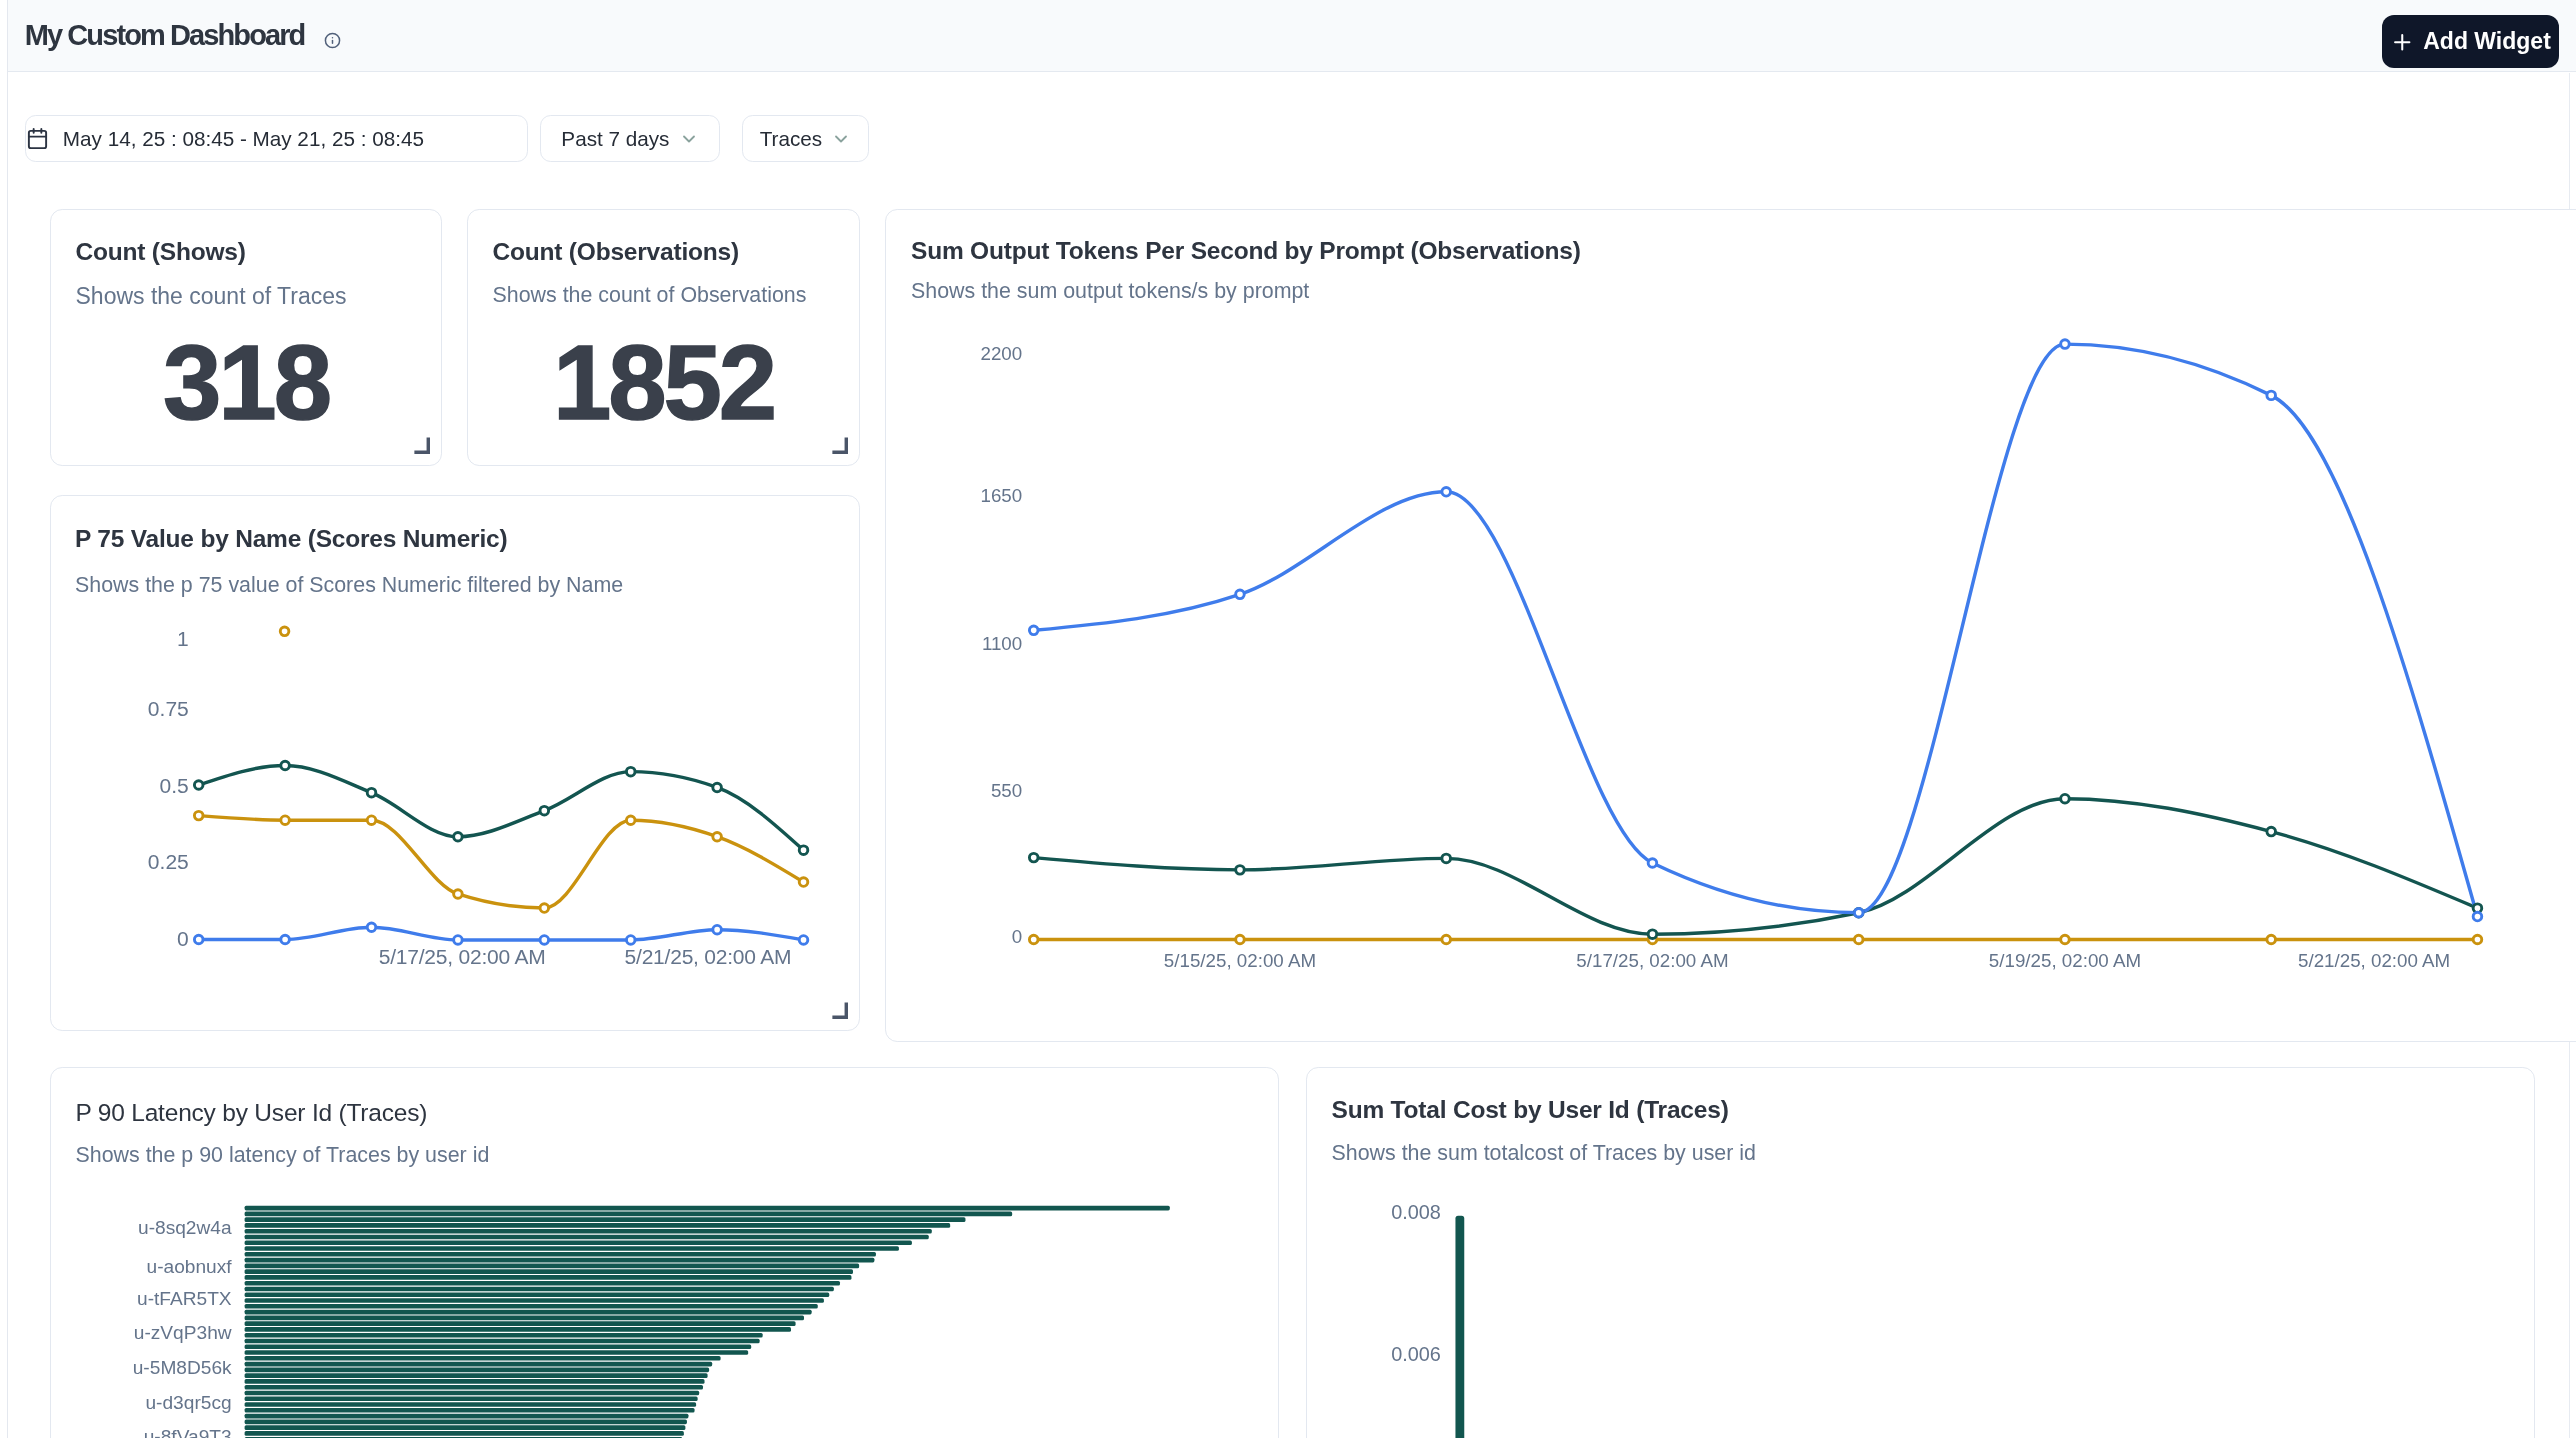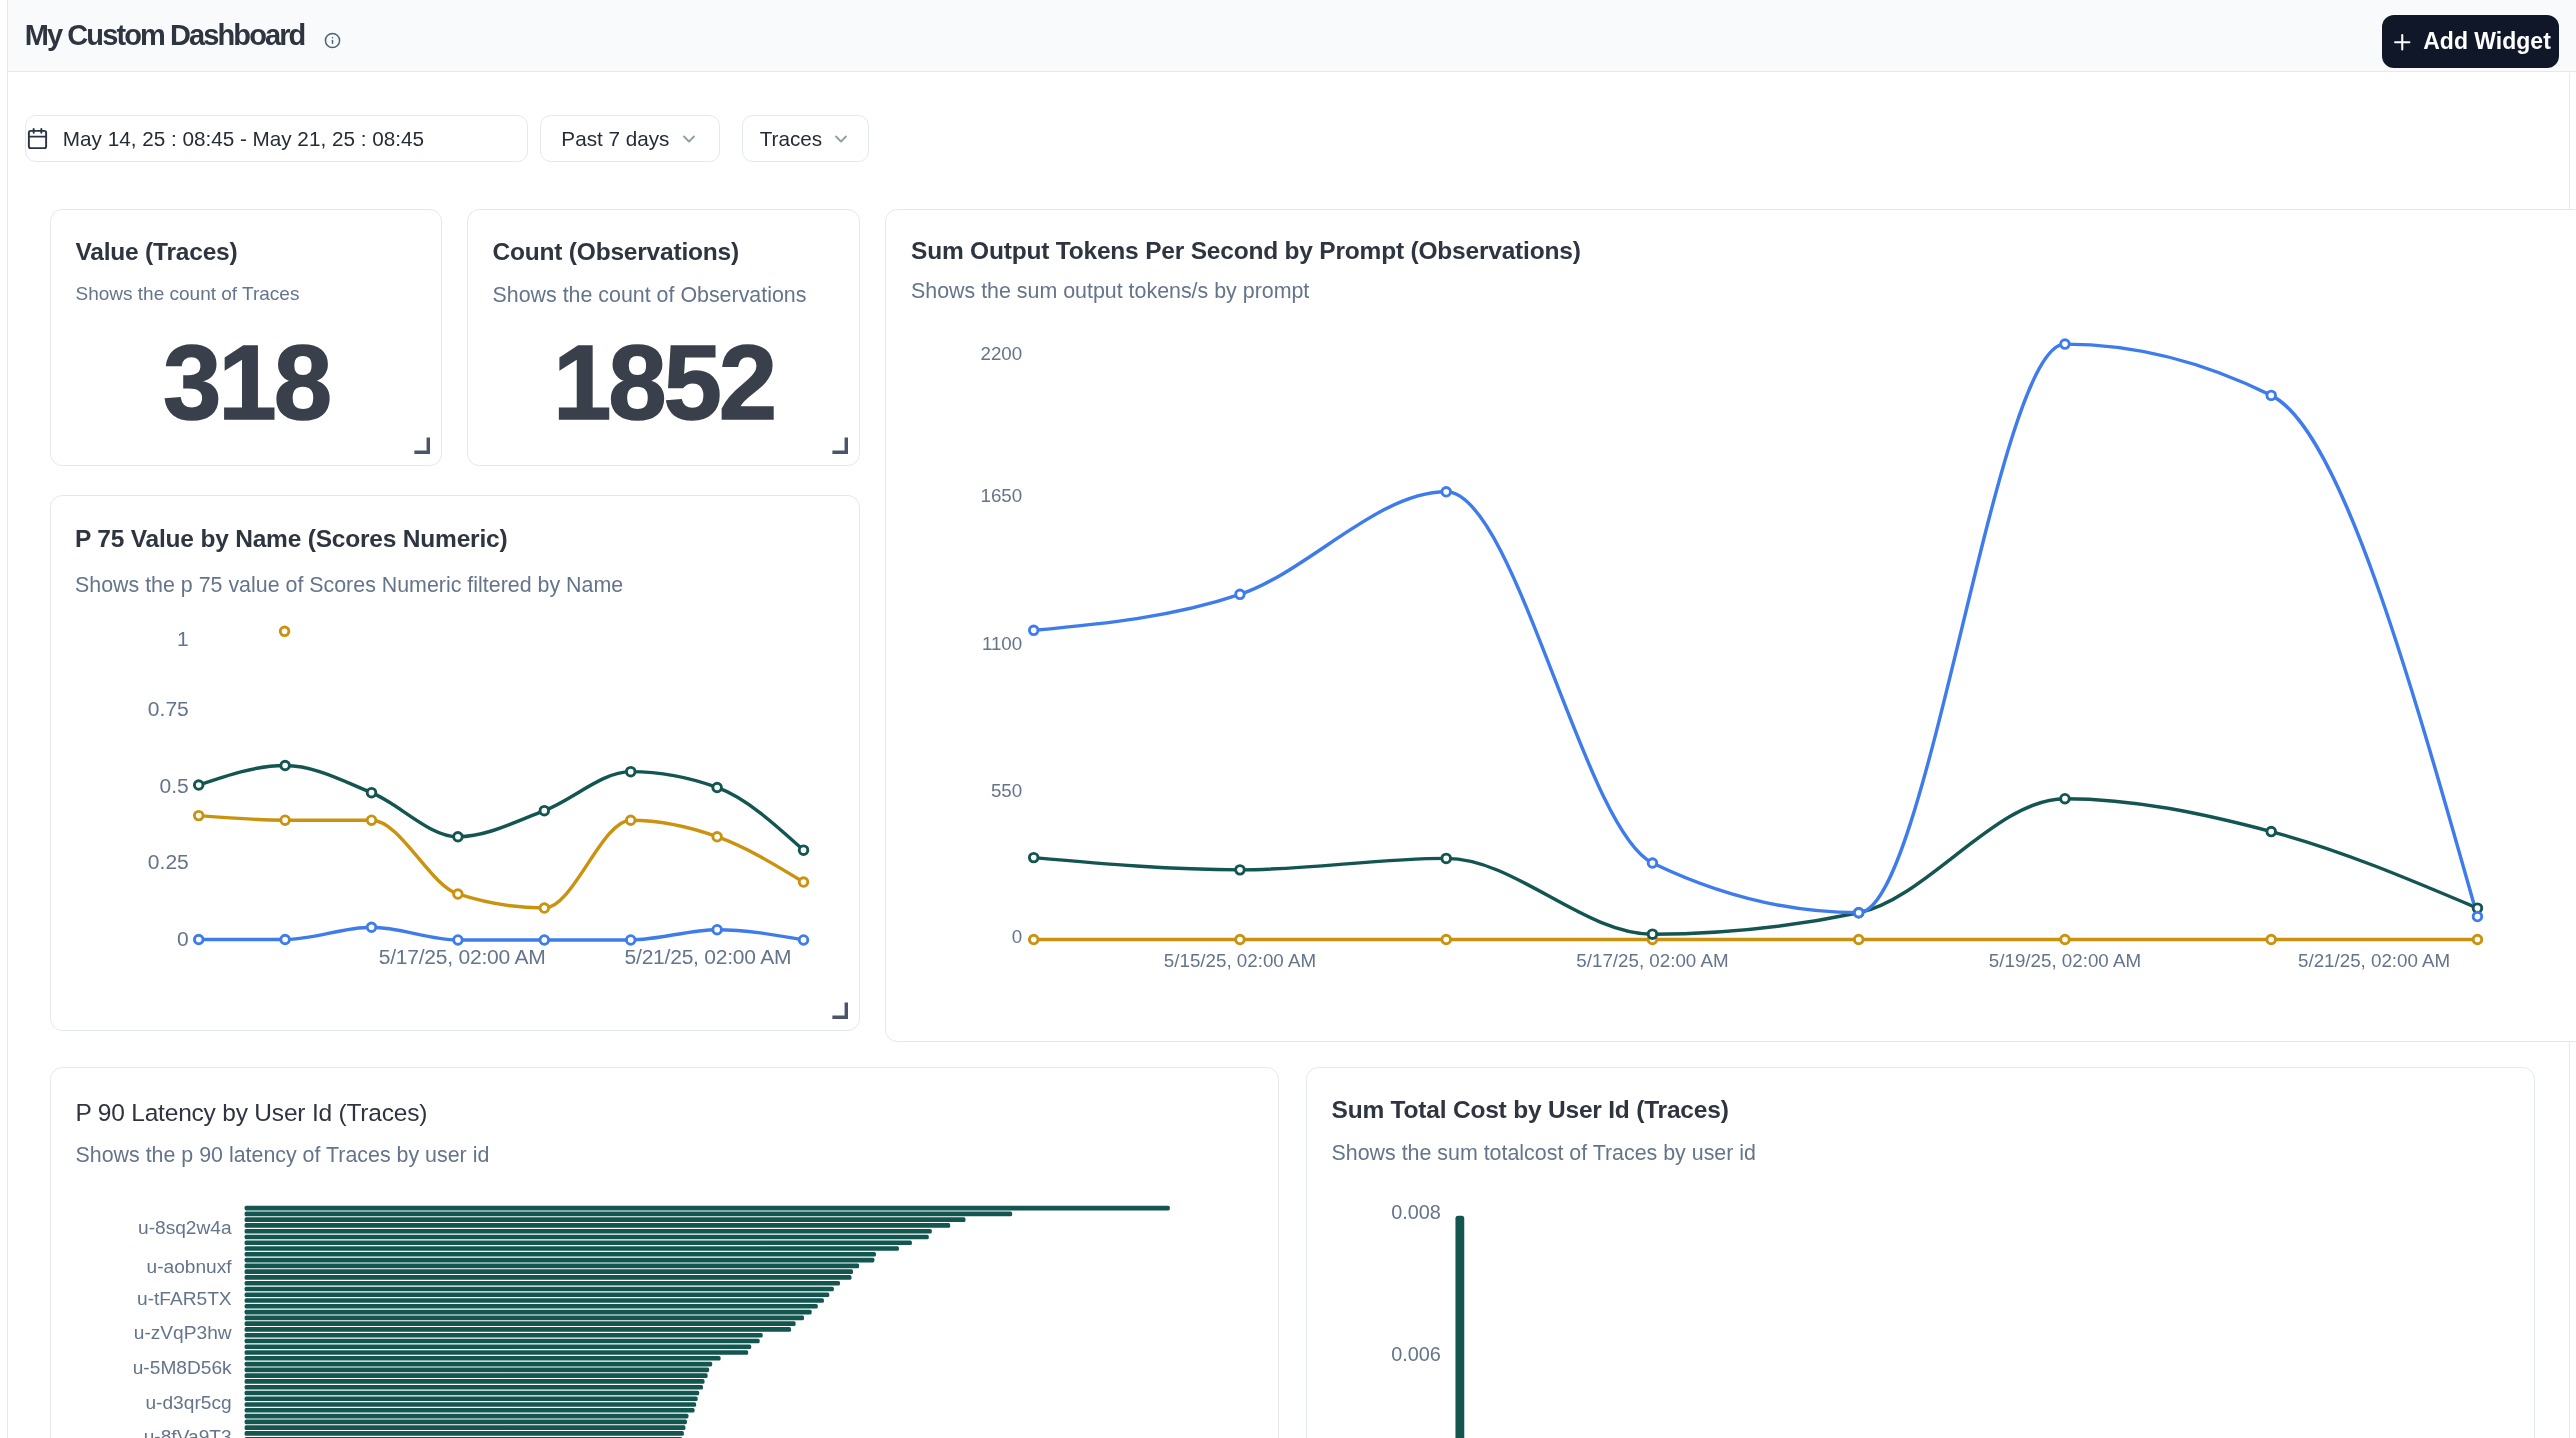--- a/index.html
+++ b/index.html
@@ -49,22 +49,22 @@
       </svg>
     </div>
   <div class="btn" style="left:742px;top:115px;width:127px;height:47px;justify-content:center;gap:9.2px">
       <span>Traces</span>
       <svg width="20" height="20" viewBox="0 0 24 24" fill="none" stroke="#8aa29d" stroke-width="2.2" stroke-linecap="round" stroke-linejoin="round">
         <path d="m6 9 6 6 6-6"></path>
       </svg>
     </div>
 
   <div class="card" style="left:50px;top:209px;width:392px;height:257px;">
-      <div style="position:absolute;left:24.5px;top:27.6px;font-size:24.5px;font-weight:700;color:#2e3540;letter-spacing:-0.2px">Value (Traces)</div>
-      <div style="position:absolute;left:24.5px;top:73px;font-size:19px;color:#64748b">Shows the count of Traces</div>
+      <div style="position:absolute;left:24.5px;top:27.6px;font-size:24.5px;font-weight:700;color:#2e3540;letter-spacing:-0.2px">Count (Shows)</div>
+      <div style="position:absolute;left:24.5px;top:73px;font-size:23px;color:#64748b">Shows the count of Traces</div>
       <div style="position:absolute;left:0;right:0;top:113px;text-align:center;font-size:105px;font-weight:700;color:#3a404b;letter-spacing:-3.1px;-webkit-text-stroke:1.5px #3a404b">318</div>
       <svg width="16" height="17" viewBox="0 0 21 22" style="position:absolute;right:11.5px;bottom:10.7px">
         <path d="M0.5 19.75 H 18.75 V 0.5" fill="none" stroke="#4a5568" stroke-width="4.5"></path>
       </svg>
     </div>
     <div class="card" style="left:467px;top:209px;width:393px;height:257px;">
       <div style="position:absolute;left:24.5px;top:27.6px;font-size:24.5px;font-weight:700;color:#2e3540;letter-spacing:-0.2px">Count (Observations)</div>
       <div style="position:absolute;left:24.5px;top:73px;font-size:21.4px;color:#64748b">Shows the count of Observations</div>
       <div style="position:absolute;left:0;right:0;top:113px;text-align:center;font-size:105px;font-weight:700;color:#3a404b;letter-spacing:-3.1px;-webkit-text-stroke:1.5px #3a404b">1852</div>
       <svg width="16" height="17" viewBox="0 0 21 22" style="position:absolute;right:11.5px;bottom:10.7px">

